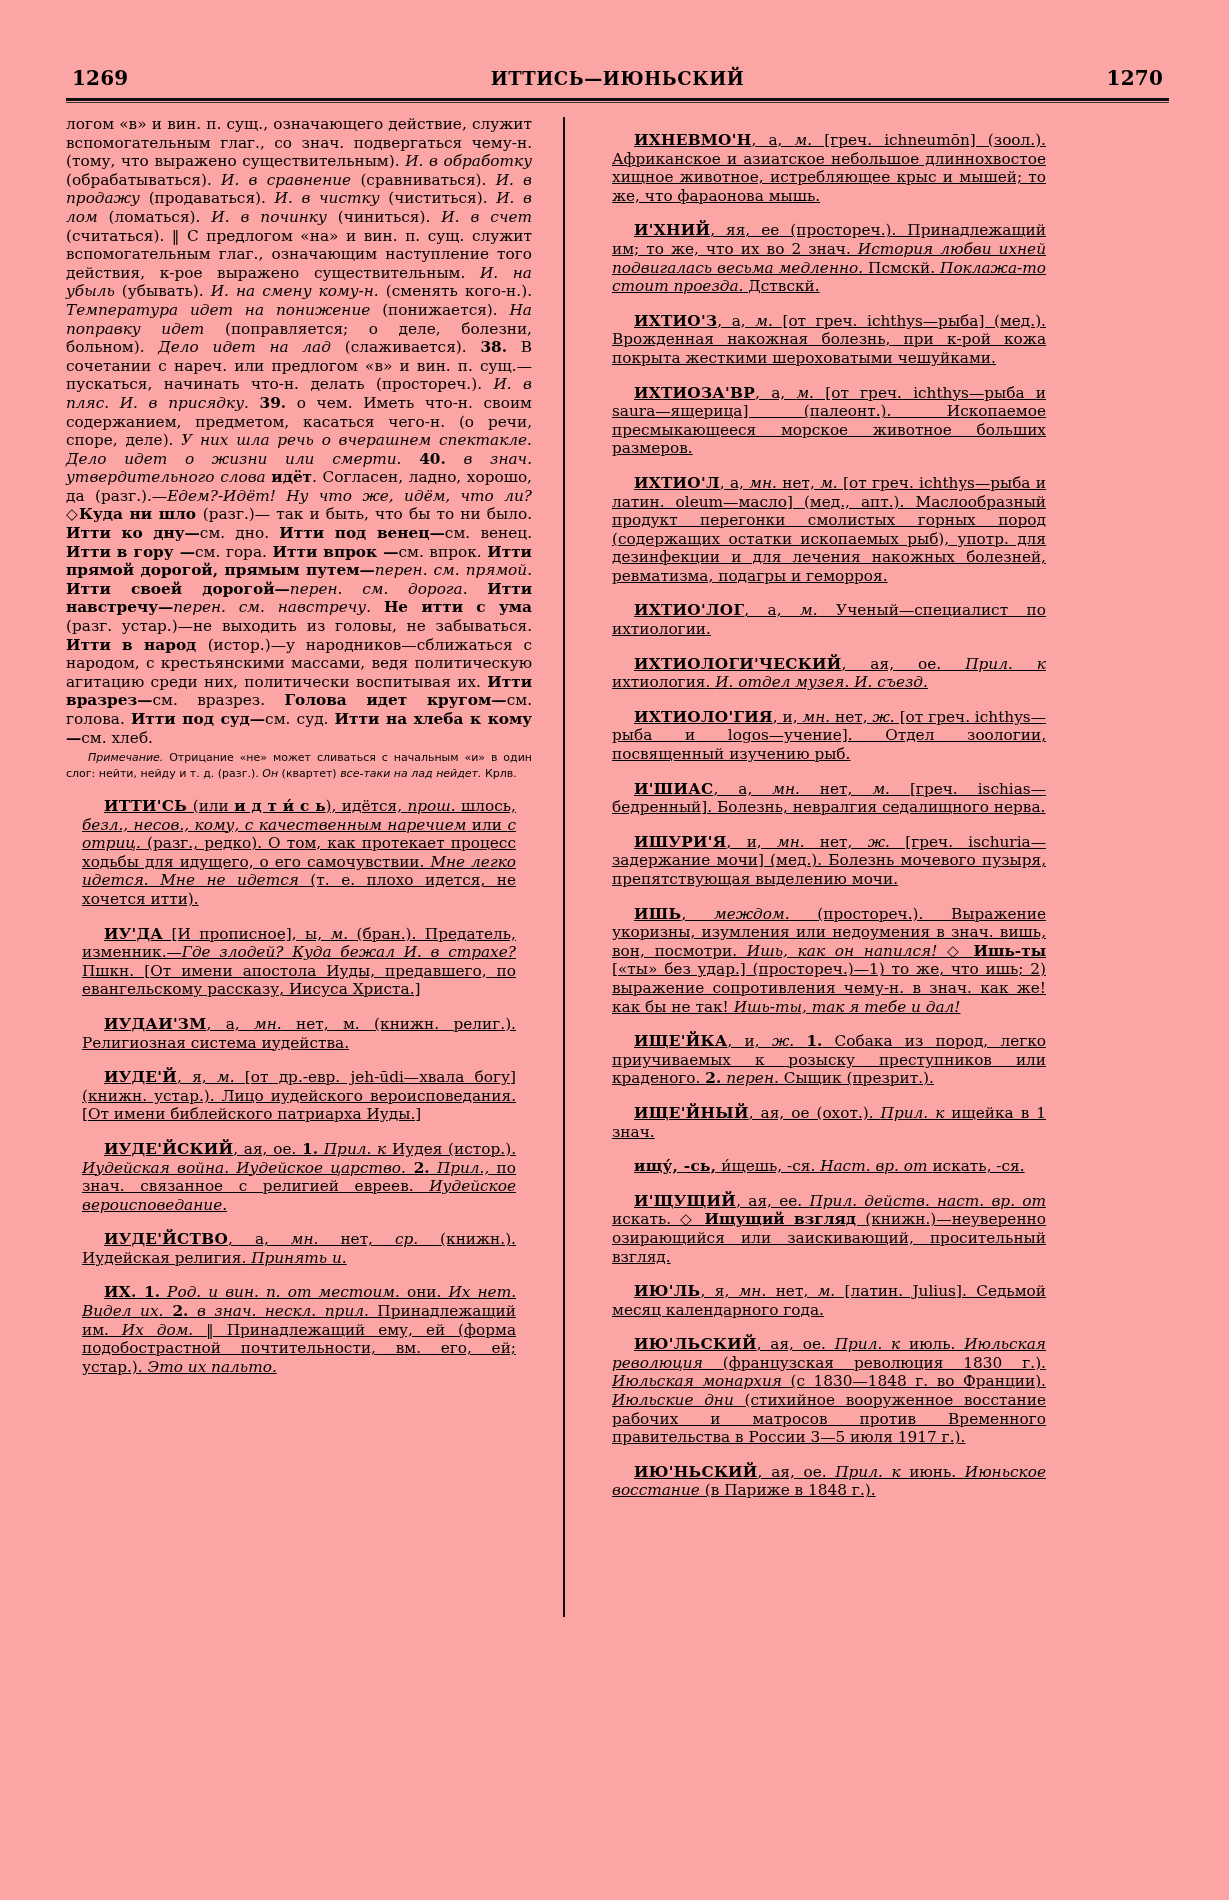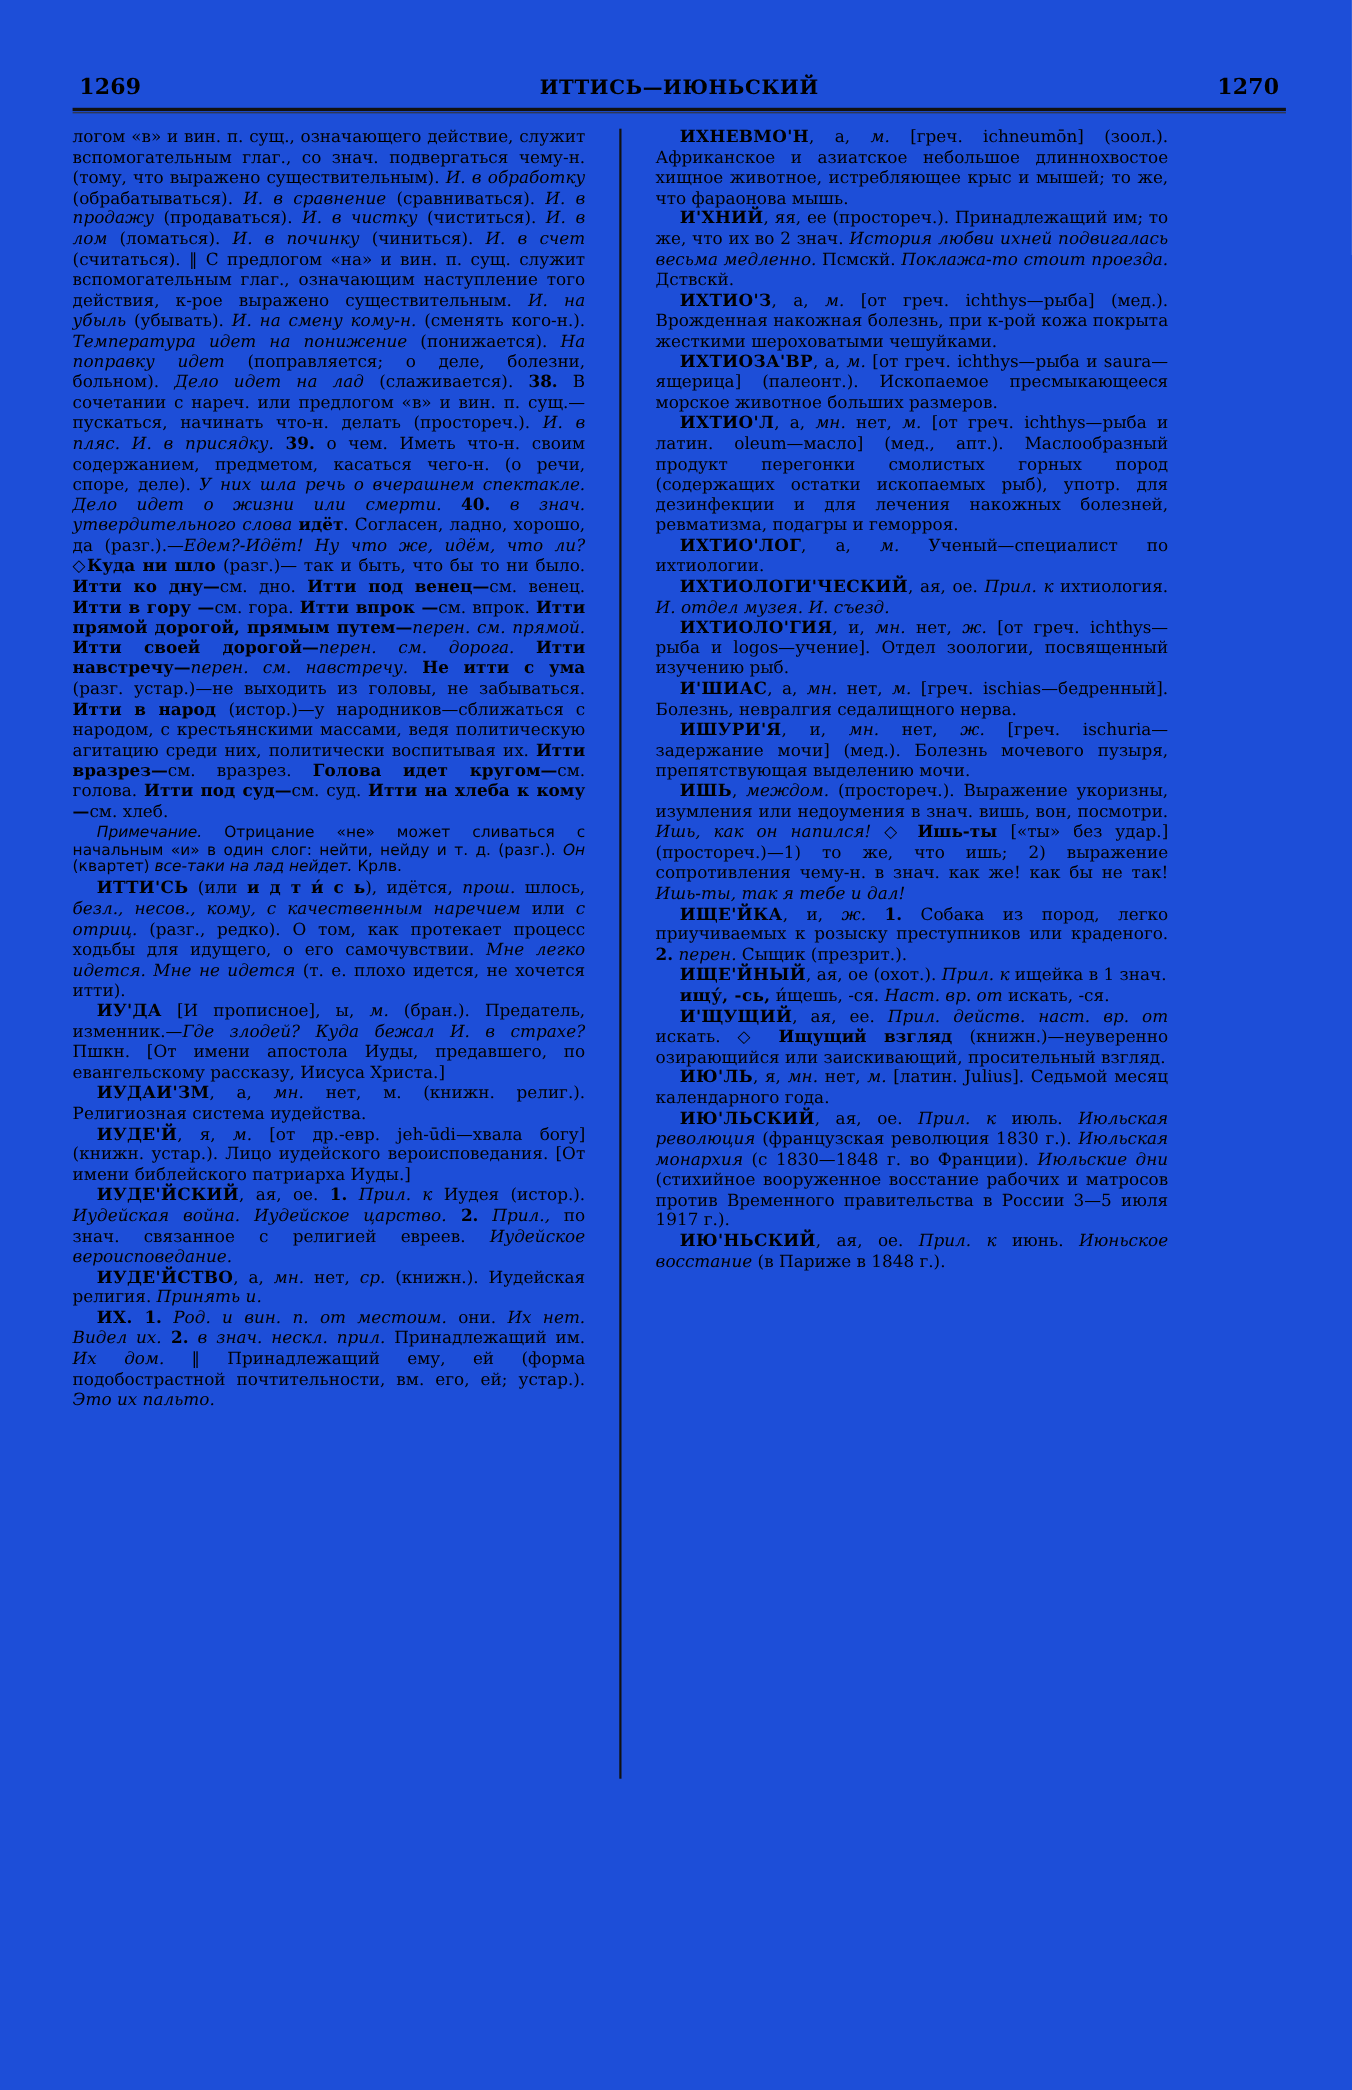--- a/index.html
+++ b/index.html
@@ -12,21 +12,21 @@
     height: 1900px;
     font-family: "DejaVu Serif", "Liberation Serif", serif;
     color: #000;
     position: relative;
     overflow: hidden;
   }
   .page {
     position: relative;
     width: 1229px;
     height: 1900px;
-    background: #1d4ed8;
+    background: #fca5a5;
     box-sizing: border-box;
     padding: 66px 60px 0 66px;
   }
 
   
   .runhead {
     display: flex;
     align-items: baseline;
     justify-content: space-between;
     font-weight: bold;
@@ -77,35 +77,36 @@
   .col.left { padding-right: 16px; }
   .divider {
     width: 0;
     border-left: 2px solid #111;
     margin: 2px 18px 0 2px;
     height: 1500px;
   }
   .col.right { padding-left: 0px; }
 
   p.para {
-    margin: 0;
+    margin: 16px;
     text-indent: 22px;
+    text-decoration: underline;
   }
   p.cont {
     margin: 0;
     text-indent: 0;
   }
   b, .b { font-weight: bold; }
   i, .i { font-style: italic; }
   .hw {
     font-weight: bold;
     letter-spacing: 0.3px;
   }
   .note {
-    font-size: 14px;
+    font-size: 11px;
     line-height: 15.4px;
     margin: 3px 0 2px 0;
     text-indent: 22px;
     font-family: "DejaVu Sans", "Liberation Sans", sans-serif;
     text-align: justify;
   }
   .dia { font-weight: normal; }
 </style>
 </head>
 <body>

